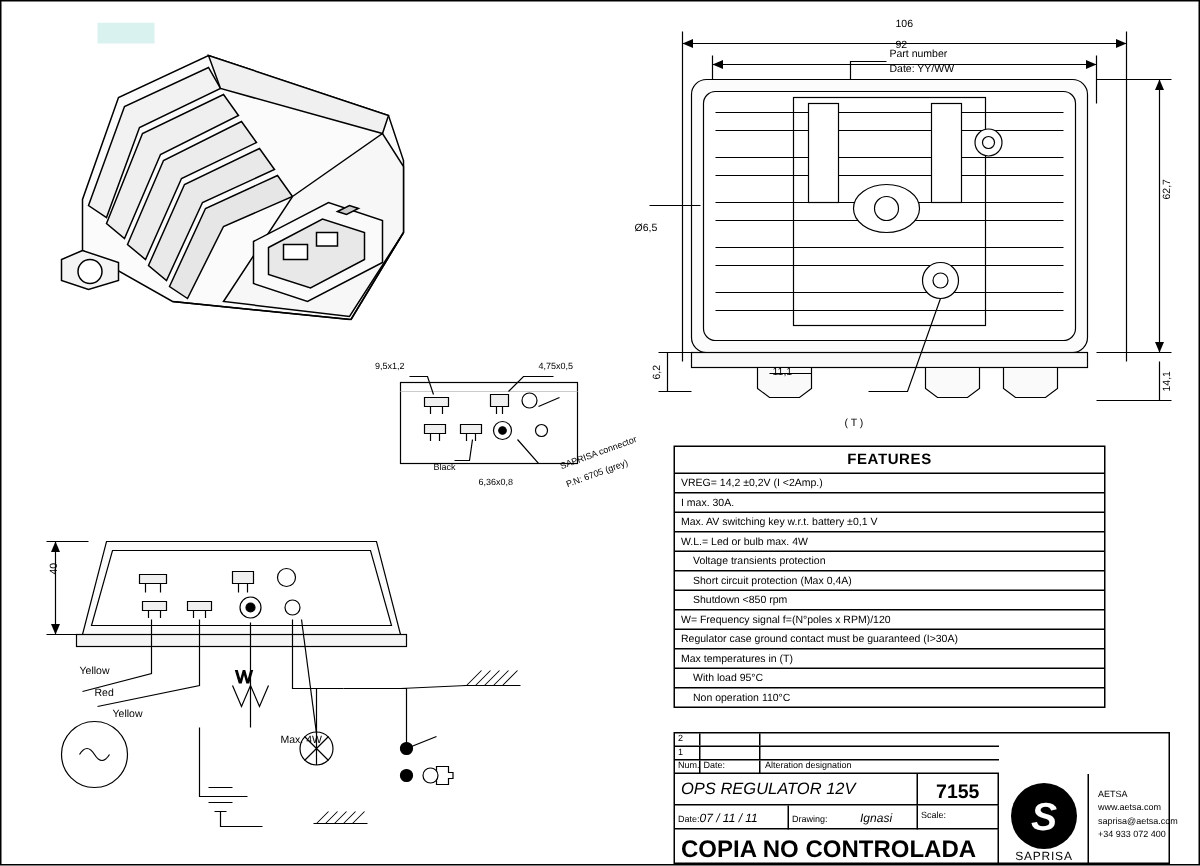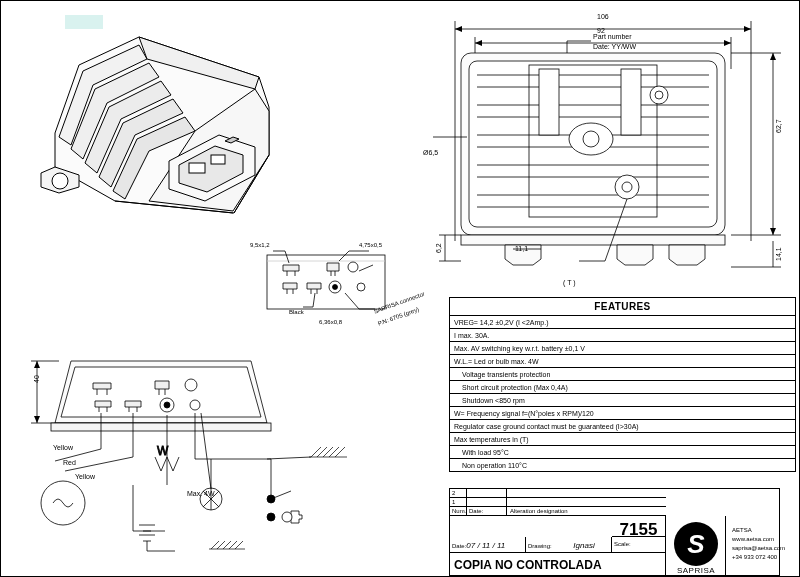--- a/index.html
+++ b/index.html
@@ -3,41 +3,41 @@
 <meta charset="utf-8">
 <style>
   html,body{margin:0;padding:0;background:#fff;}
   body{width:800px;height:577px;position:relative;overflow:hidden;
        font-family:"Liberation Sans", sans-serif;color:#000;}
   .sheet{position:absolute;left:0;top:0;width:800px;height:577px;box-sizing:border-box;border:1px solid #000;background:#fff;}
   .abs{position:absolute;}
   .txt{font-size:7px;line-height:1.05;white-space:nowrap;}
   .txt6{font-size:6px;line-height:1.05;white-space:nowrap;}
   
-  .features{position:absolute;left:448px;top:296px;width:347px;border:1px solid #000;box-sizing:border-box;background:#fff;}
+  .features{position:absolute;left:448px;top:296px;width:288px;border:1px solid #000;box-sizing:border-box;background:#fff;}
   .features .hdr{font-size:10px;font-weight:bold;text-align:center;padding:3px 0 3px;border-bottom:1px solid #000;letter-spacing:.4px;}
   .features .row{font-size:7px;padding:2.5px 4px;border-bottom:1px solid #000;white-space:nowrap;}
   .features .row:last-child{border-bottom:none;}
   .features .ind1{padding-left:12px;}
   
   .tblock{position:absolute;left:448px;top:487px;width:331px;height:88px;border:1px solid #000;box-sizing:border-box;}
   .tb-rev{position:absolute;left:0;top:0;width:216px;height:27px;border-bottom:1px solid #000;box-sizing:border-box;}
   .tb-rev .r{height:9px;border-bottom:1px solid #000;box-sizing:border-box;position:relative;}
   .tb-rev .r:last-child{border-bottom:none;}
   .tb-rev .c1{position:absolute;left:0;top:0;width:17px;height:100%;border-right:1px solid #000;box-sizing:border-box;font-size:6px;padding-left:2px;line-height:8px;}
   .tb-rev .c2{position:absolute;left:17px;top:0;width:40px;height:100%;border-right:1px solid #000;box-sizing:border-box;font-size:6px;padding-left:2px;line-height:8px;}
   .tb-rev .c3{position:absolute;left:57px;top:0;right:0;height:100%;font-size:6px;padding-left:3px;line-height:8px;}
   .tb-name{position:absolute;left:0;top:27px;width:162px;height:21px;border-bottom:1px solid #000;border-right:1px solid #000;box-sizing:border-box;font-size:11px;font-style:italic;padding:4px 0 0 4px;}
-  .tb-num{position:absolute;left:162px;top:27px;width:54px;height:21px;border-bottom:1px solid #000;border-right:1px solid #000;box-sizing:border-box;font-size:17px;font-weight:bold;text-align:center;padding-top:4px;}
+  .tb-num{position:absolute;left:162px;top:27px;width:54px;height:21px;border-bottom:1px solid #000;border-right:1px solid #000;box-sizing:border-box;font-size:13px;font-weight:bold;text-align:center;padding-top:4px;}
   .tb-date{position:absolute;left:0;top:48px;width:76px;height:16px;border-bottom:1px solid #000;border-right:1px solid #000;box-sizing:border-box;font-size:6px;padding:4px 0 0 2px;}
   .tb-date i{font-size:8px;font-style:italic;}
   .tb-draw{position:absolute;left:76px;top:48px;width:86px;height:16px;border-bottom:1px solid #000;border-right:1px solid #000;box-sizing:border-box;font-size:6px;padding:4px 0 0 2px;}
   .tb-draw i{font-size:8px;font-style:italic;margin-left:20px;}
   .tb-scale{position:absolute;left:162px;top:48px;width:54px;height:16px;border-bottom:1px solid #000;border-right:1px solid #000;box-sizing:border-box;font-size:6px;padding:4px 0 0 2px;}
-  .tb-copia{position:absolute;left:0;top:64px;width:216px;height:23px;border-right:1px solid #000;box-sizing:border-box;font-size:12px;font-weight:bold;padding:5px 0 0 4px;}
+  .tb-copia{position:absolute;left:0;top:64px;width:216px;height:23px;border-right:1px solid #000;box-sizing:border-box;font-size:16px;font-weight:bold;padding:5px 0 0 4px;}
   .tb-logo{position:absolute;left:216px;top:27px;width:60px;height:60px;border-right:1px solid #000;box-sizing:border-box;}
   .tb-addr{position:absolute;left:276px;top:27px;right:0;height:60px;box-sizing:border-box;font-size:6px;padding:10px 0 0 6px;line-height:1.5;}
   .logo-circle{position:absolute;left:8px;top:6px;width:44px;height:44px;border-radius:50%;background:#000;}
   .logo-s{position:absolute;left:8px;top:6px;width:44px;height:44px;color:#fff;font-size:26px;font-weight:bold;font-style:italic;text-align:center;line-height:44px;}
   .logo-word{position:absolute;left:0;top:50px;width:60px;text-align:center;font-size:8px;font-weight:normal;letter-spacing:.5px;}
   .wire-label{font-size:7px;}
 </style>
 </head>
 <body>
 
@@ -284,20 +284,21 @@
         <div class="c1">1</div>
         <div class="c2"></div>
         <div class="c3"></div>
       </div>
       <div class="r">
         <div class="c1">Num.</div>
         <div class="c2">Date:</div>
         <div class="c3">Alteration designation</div>
       </div>
     </div>
+    <div class="tb-name">OPS REGULATOR 12V</div>
     <div class="tb-num">7155</div>
     <div class="tb-date">
       <span>Date:</span><i>07 / 11 / 11</i>
     </div>
     <div class="tb-draw">
       <span>Drawing:</span>&nbsp;<i>Ignasi</i>
     </div>
     <div class="tb-scale">
       <span>Scale:</span><span></span>
     </div>

